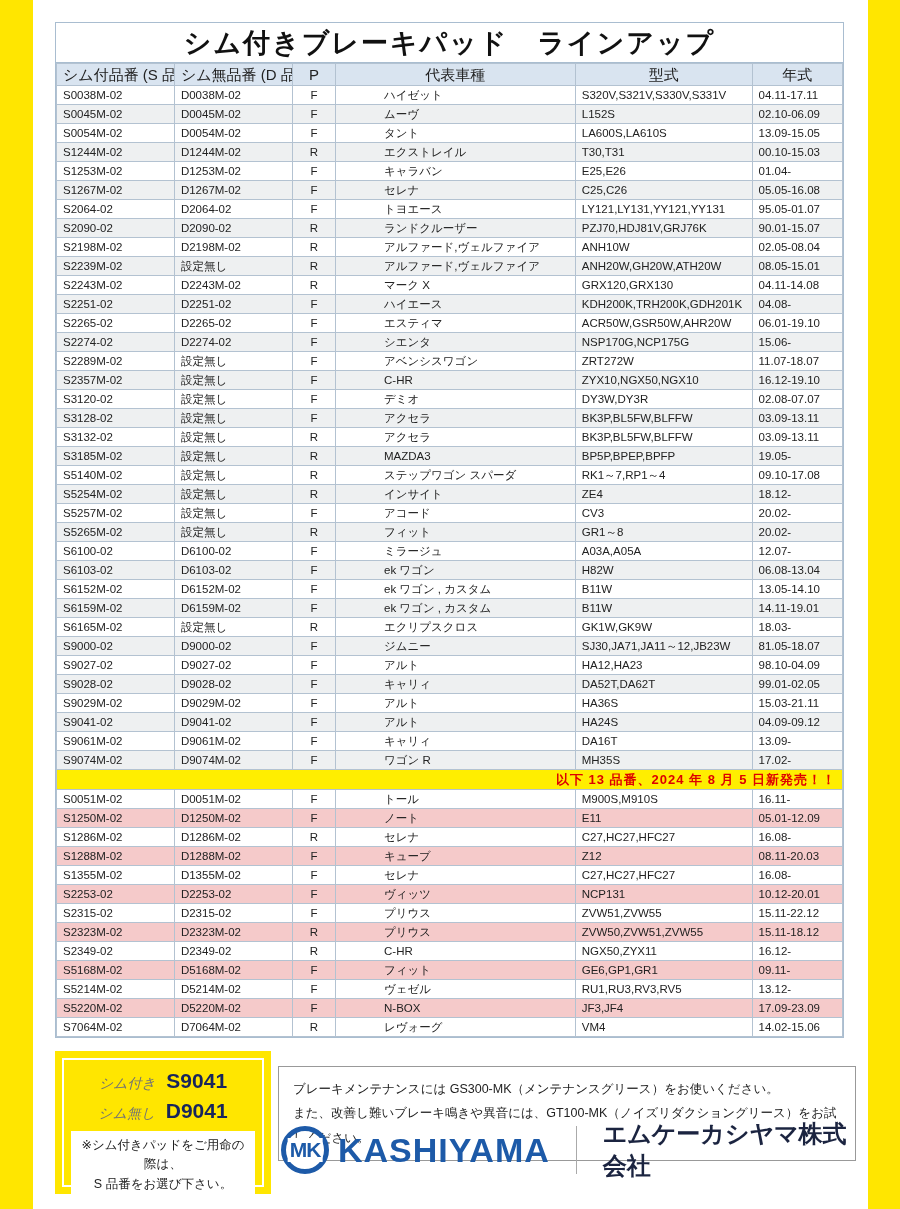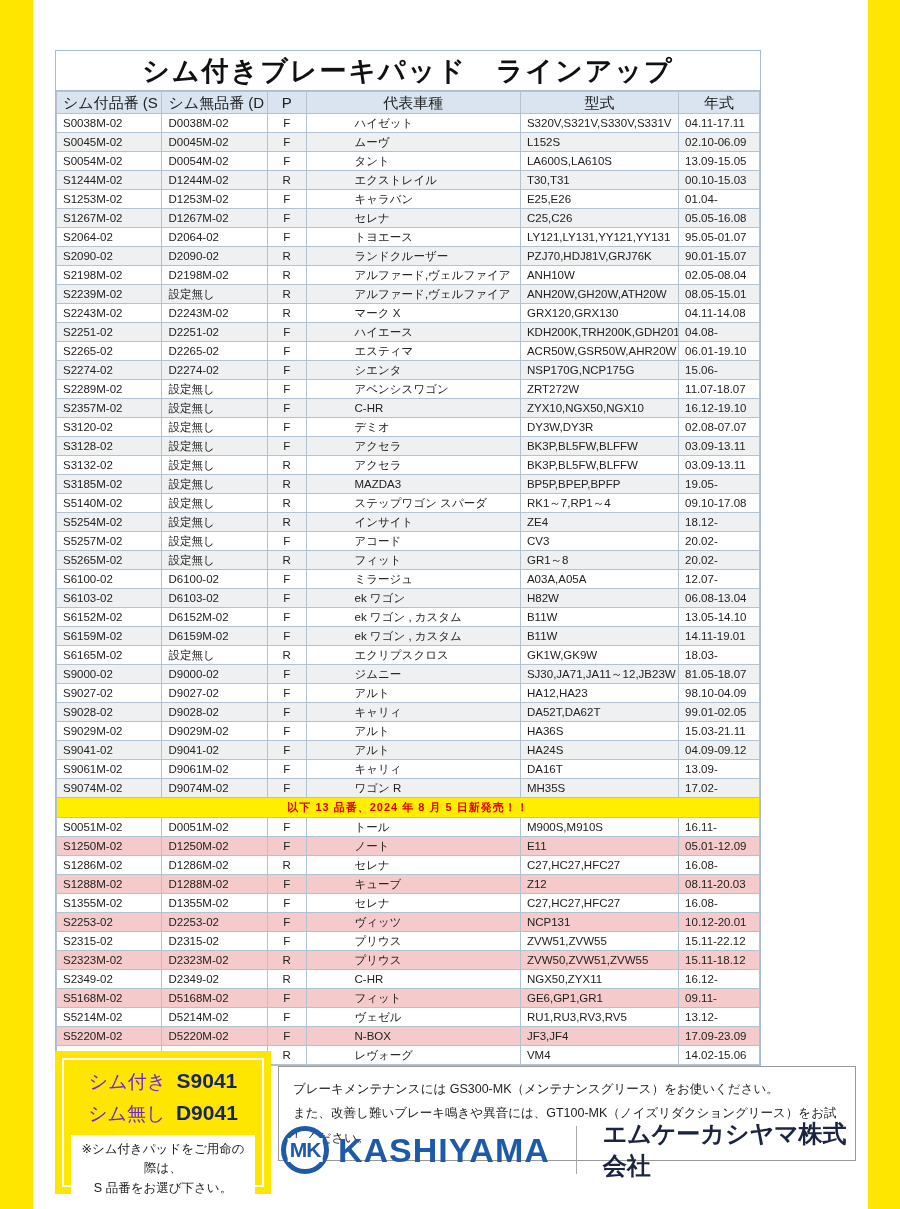--- a/index.html
+++ b/index.html
@@ -9,22 +9,22 @@
     background:#ffffff;
     font-family:"Liberation Sans","DejaVu Sans",sans-serif;
     color:#222;
   }
   .band { position:absolute; top:0; bottom:0; background:#ffe600; }
   .band-left  { left:0;  width:33px; }
   .band-right { right:0; width:32px; }
 
   
   .lineup {
-    position:absolute; left:55px; top:22px; width:706px;
-    background:#fff; border:1px solid #a9bdd0;margin-top:28px;
+    position:absolute; left:55px; top:22px; width:789px;
+    background:#fff; border:1px solid #a9bdd0;
   }
   .title-box {
     height:40px; border-bottom:1px solid #a9bdd0;
     display:flex; align-items:center; justify-content:center;
     font-size:27px; font-weight:bold; color:#111; letter-spacing:2px;
   }
   table { width:100%; border-collapse:collapse; table-layout:fixed; }
   col.c1 { width:15%; }  col.c2 { width:15%; }
   col.c3 { width:5.5%; } col.c4 { width:30.5%; }
   col.c5 { width:22.5%; } col.c6 { width:11.5%; }
@@ -34,34 +34,34 @@
     padding:0 6px; white-space:nowrap; overflow:hidden;
     text-align:left; font-weight:normal; color:#222;
   }
   th { background:#d9e4f0; text-align:center; font-size:15px; height:21px; line-height:21px; }
   td:nth-child(3) { text-align:center; }
   td:nth-child(4) { padding-left:48px; }
   #tbody-main tr:nth-child(even) td { background:#eef0f1; }
   #tbody-new  tr:nth-child(even) td { background:#f5caca; }
   .banner-row td {
     background:#ffee00; color:#dd0000; font-weight:bold;
-    text-align:center; font-size:11px; letter-spacing:1px; height:19px; line-height:19px;
+    text-align:right; font-size:13px; letter-spacing:1px; height:19px; line-height:19px;
   }
 
   
   .promo {
     position:absolute; left:55px; top:1051px; width:216px; height:143px;
     background:#ffe600; padding:7px;
   }
   .promo-inner {
     border:2px solid #ffffff; height:100%;
     padding:8px 7px 7px; text-align:center;
   }
   .promo-line { margin:1px 0 6px; }
-  .promo-label { color:#6d28d9; font-size:19px; }
+  .promo-label { color:#737373; font-size:14px;font-style:italic; }
   .promo-value { color:#17255c; font-size:21px; font-weight:bold; margin-left:6px; }
   .promo-note {
     background:#ffffff; margin-top:8px; padding:5px 5px;
     font-size:12.5px; color:#222; text-align:center; line-height:1.55;
   }
 
   
   .info-box {
     position:absolute; left:278px; top:1066px; width:578px;
     background:#fff; border:1px solid #999;

